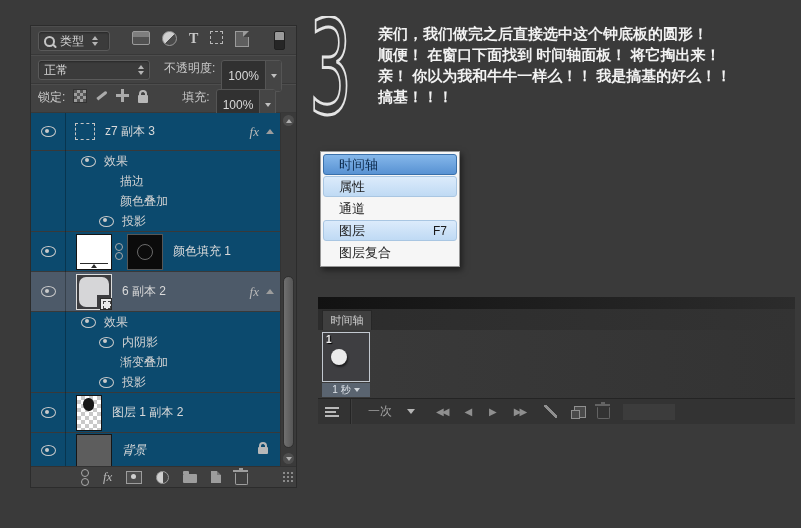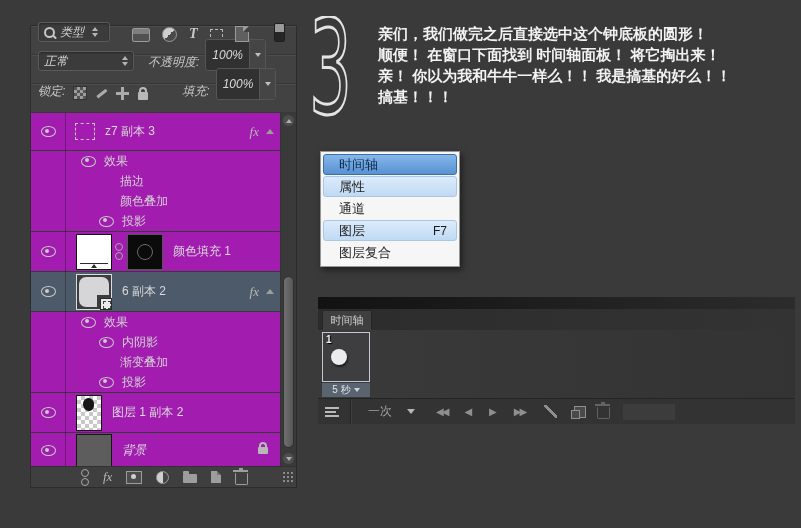--- a/index.html
+++ b/index.html
@@ -6,22 +6,22 @@
   body{
     width:801px;height:528px;position:relative;overflow:hidden;
     background:#3a3a3a;font-family:"Liberation Sans",sans-serif;color:#ccc;
     -webkit-font-smoothing:antialiased;
   }
   .abs{position:absolute;}
 
   
   #layers-panel{left:30px;top:25px;width:267px;height:463px;background:#424242;
     border:1px solid #2c2c2c;box-sizing:border-box;}
-  .hdr{height:29px;display:flex;align-items:flex-end;padding:12px 7px;border-bottom:1px solid #383838;
-    box-shadow:inset 0 1px 0 #4d4d4d;box-sizing:border-box;font-style:italic;}
+  .hdr{height:29px;display:flex;align-items:flex-start;padding:5px 7px;border-bottom:1px solid #383838;
+    box-shadow:inset 0 1px 0 #4d4d4d;box-sizing:border-box;}
   .combo{background:#3b3b3b;border:1px solid #5a5a5a;border-radius:3px;height:20px;
     display:flex;align-items:center;padding:0 5px;box-sizing:border-box;
     box-shadow:inset 0 1px 2px rgba(0,0,0,.35);}
   .combo .lbl{font-size:12px;color:#d6d6d6;}
   .updown{display:flex;flex-direction:column;align-items:center;margin-left:8px;line-height:4px;}
   .updown i{width:0;height:0;border-left:3px solid transparent;border-right:3px solid transparent;display:block;}
   .updown .u{border-bottom:4px solid #b5b5b5;margin-bottom:2px;}
   .updown .d{border-top:4px solid #b5b5b5;}
   .mag{width:7px;height:7px;border:2px solid #c5c5c5;border-radius:50%;position:relative;margin-right:5px;flex:none;}
   .mag::after{content:"";position:absolute;width:5px;height:2px;background:#c5c5c5;
@@ -55,21 +55,21 @@
   .l-brush{width:13px;height:13px;position:relative;}
   .l-brush::after{content:"";position:absolute;left:1px;top:5px;width:12px;height:3px;background:#ababab;
     border-radius:0 2px 2px 0;transform:rotate(-38deg);}
   .l-move{width:13px;height:13px;position:relative;}
   .l-move::before{content:"";position:absolute;left:0;top:5px;width:13px;height:3px;background:#ababab;}
   .l-move::after{content:"";position:absolute;left:5px;top:0;width:3px;height:13px;background:#ababab;}
   .l-lock{width:10px;height:8px;background:#b8b8b8;border-radius:1px;position:relative;margin-top:6px;}
   .l-lock::before{content:"";position:absolute;top:-5px;left:1px;width:8px;height:6px;
     border:2px solid #b8b8b8;border-bottom:none;border-radius:4px 4px 0 0;box-sizing:border-box;}
   
-  #layers-list{position:absolute;left:0;right:0;top:87px;bottom:21px;background:#a21caf;overflow:hidden;}
+  #layers-list{position:absolute;left:0;right:0;top:87px;bottom:21px;background:#0c4a6e;overflow:hidden;}
   #layers-list::after{content:"";position:absolute;left:34px;top:0;bottom:0;width:1px;
     background:rgba(0,0,0,.28);z-index:6;pointer-events:none;}
   .lrow{display:flex;align-items:center;border-bottom:1px solid #393939;box-sizing:border-box;position:relative;}
   .lrow.sel{background:#4d5a69;}
   .eyecol{width:34px;flex:none;align-self:stretch;display:flex;align-items:center;justify-content:center;}
   .eye{width:13px;height:9px;border:1px solid #cacaca;border-radius:50%;position:relative;flex:none;}
   .eye::after{content:"";position:absolute;left:3px;top:1.5px;width:4px;height:4px;border-radius:50%;background:#cacaca;}
   .lname{font-size:12px;color:#dadada;margin-left:10px;white-space:nowrap;}
   .fx-tag{font-style:italic;font-size:13px;color:#b9b9b9;margin-left:auto;font-family:"Liberation Serif",serif;}
   .collapse{width:0;height:0;border-left:4px solid transparent;border-right:4px solid transparent;
@@ -202,21 +202,21 @@
     </div>
     <span class="fic f-img" style="margin-left:22px;"></span>
     <span class="fic f-adj" style="margin-left:12px;"></span>
     <span class="fic f-type" style="margin-left:12px;">T</span>
     <span class="fic f-shape" style="margin-left:12px;"></span>
     <span class="fic f-so" style="margin-left:12px;"></span>
     <span class="fic f-switch" style="margin-left:auto;margin-right:4px;"></span>
   </div>
 
   <div class="hdr">
-    <div class="combo" style="width:96px;">
+    <div class="combo" style="width:112px;">
       <span class="lbl">正常</span>
       <span class="updown" style="margin-left:auto;">
           <i class="u"></i>
           <i class="d"></i>
         </span>
     </div>
     <span class="hdr-label" style="margin-left:14px;">不透明度:</span>
     <div class="valbox" style="margin-left:6px;">
       <span class="v">100%</span>
       <span class="ab">
@@ -390,21 +390,21 @@
   <div class="tl-tabbar">
     <div class="tl-tab">时间轴</div>
   </div>
   <div class="tl-content">
     <div class="frame-cell">
       <div class="frame-thumb">
         <span class="frame-num">1</span>
         <span class="frame-dot"></span>
       </div>
       <div class="frame-dur">
-        <span>5 秒</span>
+        <span>1 秒</span>
         <span class="dur-arrow"></span>
       </div>
     </div>
   </div>
   <div class="tl-controls">
     <span class="convert-ic">
         <i></i>
         <i></i>
         <i></i>
       </span>

